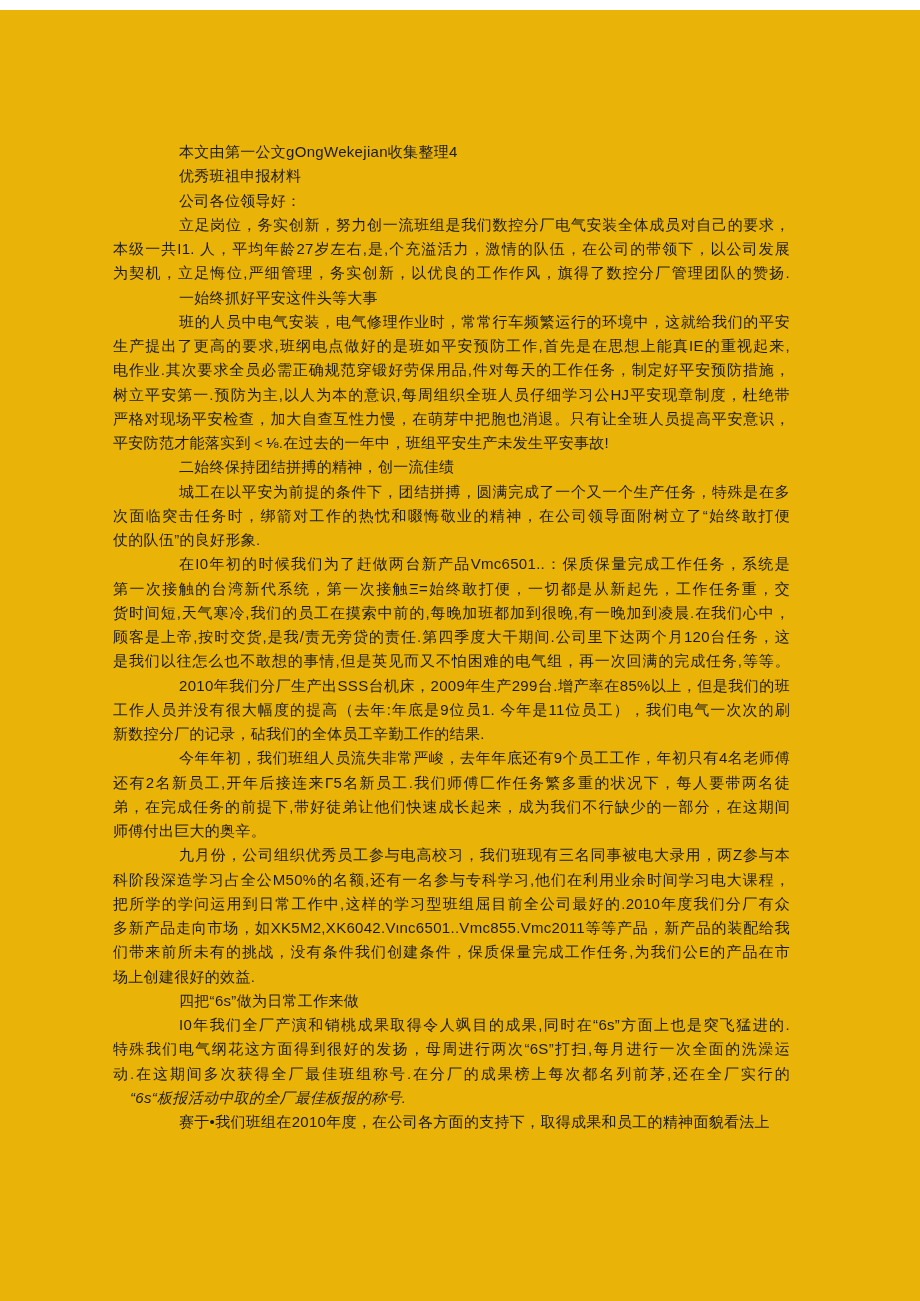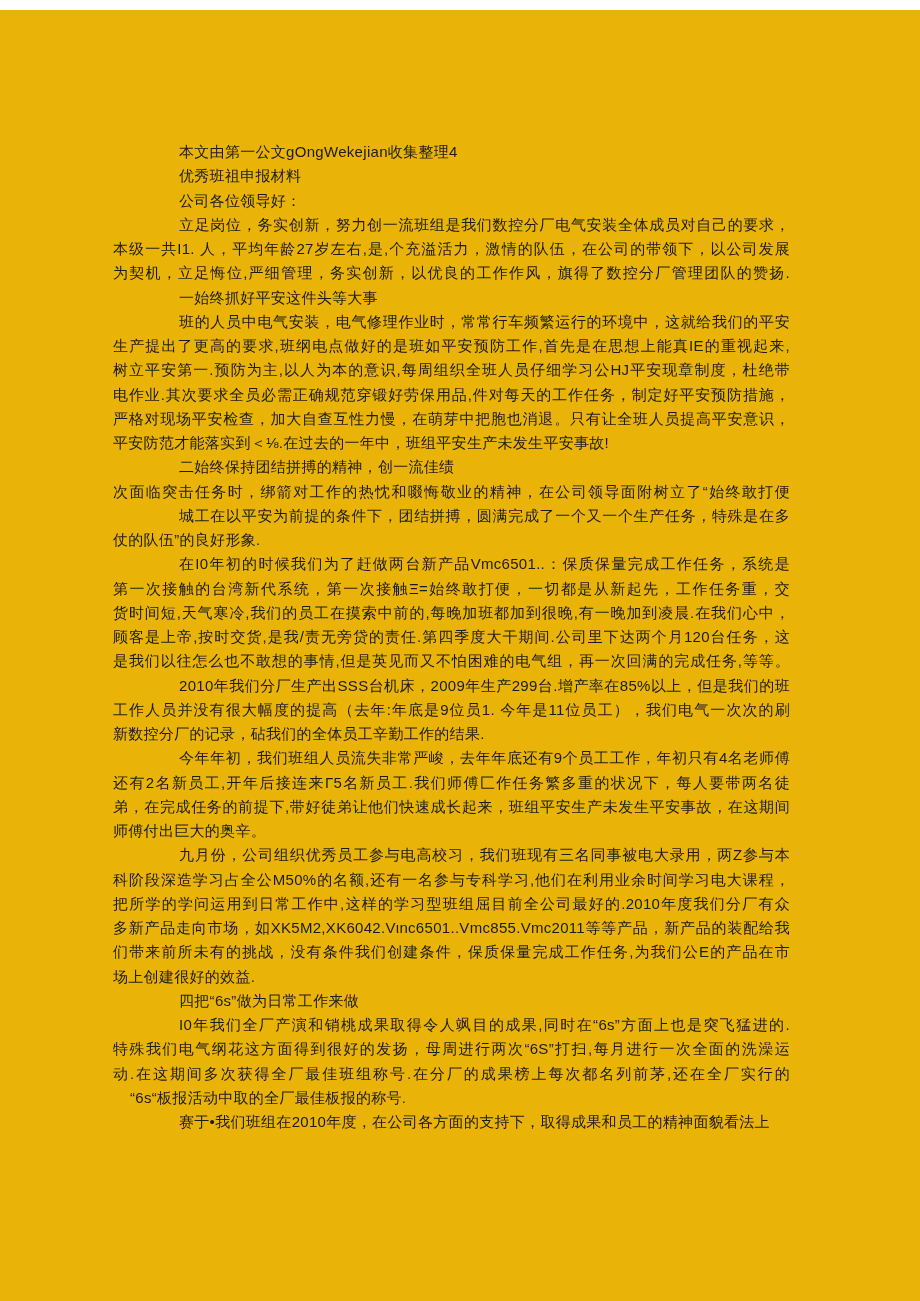--- a/index.html
+++ b/index.html
@@ -36,55 +36,55 @@
     white-space: nowrap;
     text-align: left;
   }
   .line.fill {
     white-space: normal;
     text-align: justify;
     text-align-last: justify;
     overflow: hidden;
   }
   .line.indent-para { text-indent: 66px; }
-  .line.indent-hang { text-indent: 17px; }
+  .line.indent-hang { text-indent: 17px; font-style: italic; }
 </style>
 </head>
 <body>
 
 <div class="page">
   <div class="text-block" style="color: rgb(28, 28, 28);">
       <div class="line indent-para">本文由第一公文gOngWekejian收集整理4</div>
       <div class="line indent-para">优秀班祖申报材料</div>
       <div class="line indent-para">公司各位领导好：</div>
       <div class="line fill indent-para">立足岗位，务实创新，努力创一流班组是我们数控分厂电气安装全体成员对自己的要求，</div>
       <div class="line fill">本级一共I1. 人，平均年龄27岁左右,是,个充溢活力，激情的队伍，在公司的带领下，以公司发展</div>
       <div class="line fill">为契机，立足悔位,严细管理，务实创新，以优良的工作作风，旗得了数控分厂管理团队的赞扬.</div>
       <div class="line indent-para">一始终抓好平安这件头等大事</div>
       <div class="line fill indent-para">班的人员中电气安装，电气修理作业时，常常行车频繁运行的环境中，这就给我们的平安</div>
       <div class="line fill">生产提出了更高的要求,班纲电点做好的是班如平安预防工作,首先是在思想上能真IE的重视起来,</div>
+      <div class="line fill">电作业.其次要求全员必需正确规范穿锻好劳保用品,件对每天的工作任务，制定好平安预防措施，</div>
       <div class="line fill">树立平安第一.预防为主,以人为本的意识,每周组织全班人员仔细学习公HJ平安现章制度，杜绝带</div>
-      <div class="line fill">电作业.其次要求全员必需正确规范穿锻好劳保用品,件对每天的工作任务，制定好平安预防措施，</div>
       <div class="line fill">严格对现场平安检查，加大自查互性力慢，在萌芽中把胞也消退。只有让全班人员提高平安意识，</div>
       <div class="line">平安防范才能落实到＜⅛.在过去的一年中，班组平安生产未发生平安事故!</div>
       <div class="line indent-para">二始终保持团结拼搏的精神，创一流佳绩</div>
+      <div class="line fill indent-para">城工在以平安为前提的条件下，团结拼搏，圆满完成了一个又一个生产任务，特殊是在多</div>
       <div class="line fill">次面临突击任务时，绑箭对工作的热忱和啜悔敬业的精神，在公司领导面附树立了“始终敢打便</div>
-      <div class="line fill indent-para">城工在以平安为前提的条件下，团结拼搏，圆满完成了一个又一个生产任务，特殊是在多</div>
       <div class="line">仗的队伍”的良好形象.</div>
       <div class="line fill indent-para">在I0年初的时候我们为了赶做两台新产品Vmc6501..：保质保量完成工作任务，系统是</div>
       <div class="line fill">第一次接触的台湾新代系统，第一次接触Ξ=始终敢打便，一切都是从新起先，工作任务重，交</div>
       <div class="line fill">货时间短,天气寒冷,我们的员工在摸索中前的,每晚加班都加到很晚,有一晚加到凌晨.在我们心中，</div>
       <div class="line fill">顾客是上帝,按时交货,是我/责无旁贷的责任.第四季度大干期间.公司里下达两个月120台任务，这</div>
       <div class="line fill">是我们以往怎么也不敢想的事情,但是英见而又不怕困难的电气组，再一次回满的完成任务,等等。</div>
       <div class="line fill indent-para">2010年我们分厂生产出SSS台机床，2009年生产299台.增产率在85%以上，但是我们的班组</div>
       <div class="line fill">工作人员并没有很大幅度的提高（去年:年底是9位员1. 今年是11位员工），我们电气一次次的刷</div>
       <div class="line">新数控分厂的记录，砧我们的全体员工辛勤工作的结果.</div>
       <div class="line fill indent-para">今年年初，我们班组人员流失非常严峻，去年年底还有9个员工工作，年初只有4名老师傅</div>
       <div class="line fill">还有2名新员工,开年后接连来Γ5名新员工.我们师傅匚作任务繁多重的状况下，每人要带两名徒</div>
-      <div class="line fill">弟，在完成任务的前提下,带好徒弟让他们快速成长起来，班组平安生产未发生平安事故，在这期间</div>
+      <div class="line fill">弟，在完成任务的前提下,带好徒弟让他们快速成长起来，成为我们不行缺少的一部分，在这期间</div>
       <div class="line">师傅付出巨大的奥辛。</div>
       <div class="line fill indent-para">九月份，公司组织优秀员工参与电高校习，我们班现有三名同事被电大录用，两Z参与本</div>
       <div class="line fill">科阶段深造学习占全公M50%的名额,还有一名参与专科学习,他们在利用业余时间学习电大课程，</div>
       <div class="line fill">把所学的学问运用到日常工作中,这样的学习型班组屈目前全公司最好的.2010年度我们分厂有众</div>
       <div class="line fill">多新产品走向市场，如XK5M2,XK6042.Vιnc6501..Vmc855.Vmc2011等等产品，新产品的装配给我</div>
       <div class="line fill">们带来前所未有的挑战，没有条件我们创建条件，保质保量完成工作任务,为我们公E的产品在市</div>
       <div class="line">场上创建很好的效益.</div>
       <div class="line indent-para">四把“6s”做为日常工作来做</div>
       <div class="line fill indent-para">I0年我们全厂产演和销桃成果取得令人飒目的成果,同时在“6s”方面上也是突飞猛进的.</div>
       <div class="line fill">特殊我们电气纲花这方面得到很好的发扬，母周进行两次“6S”打扫,每月进行一次全面的洗澡运</div>

